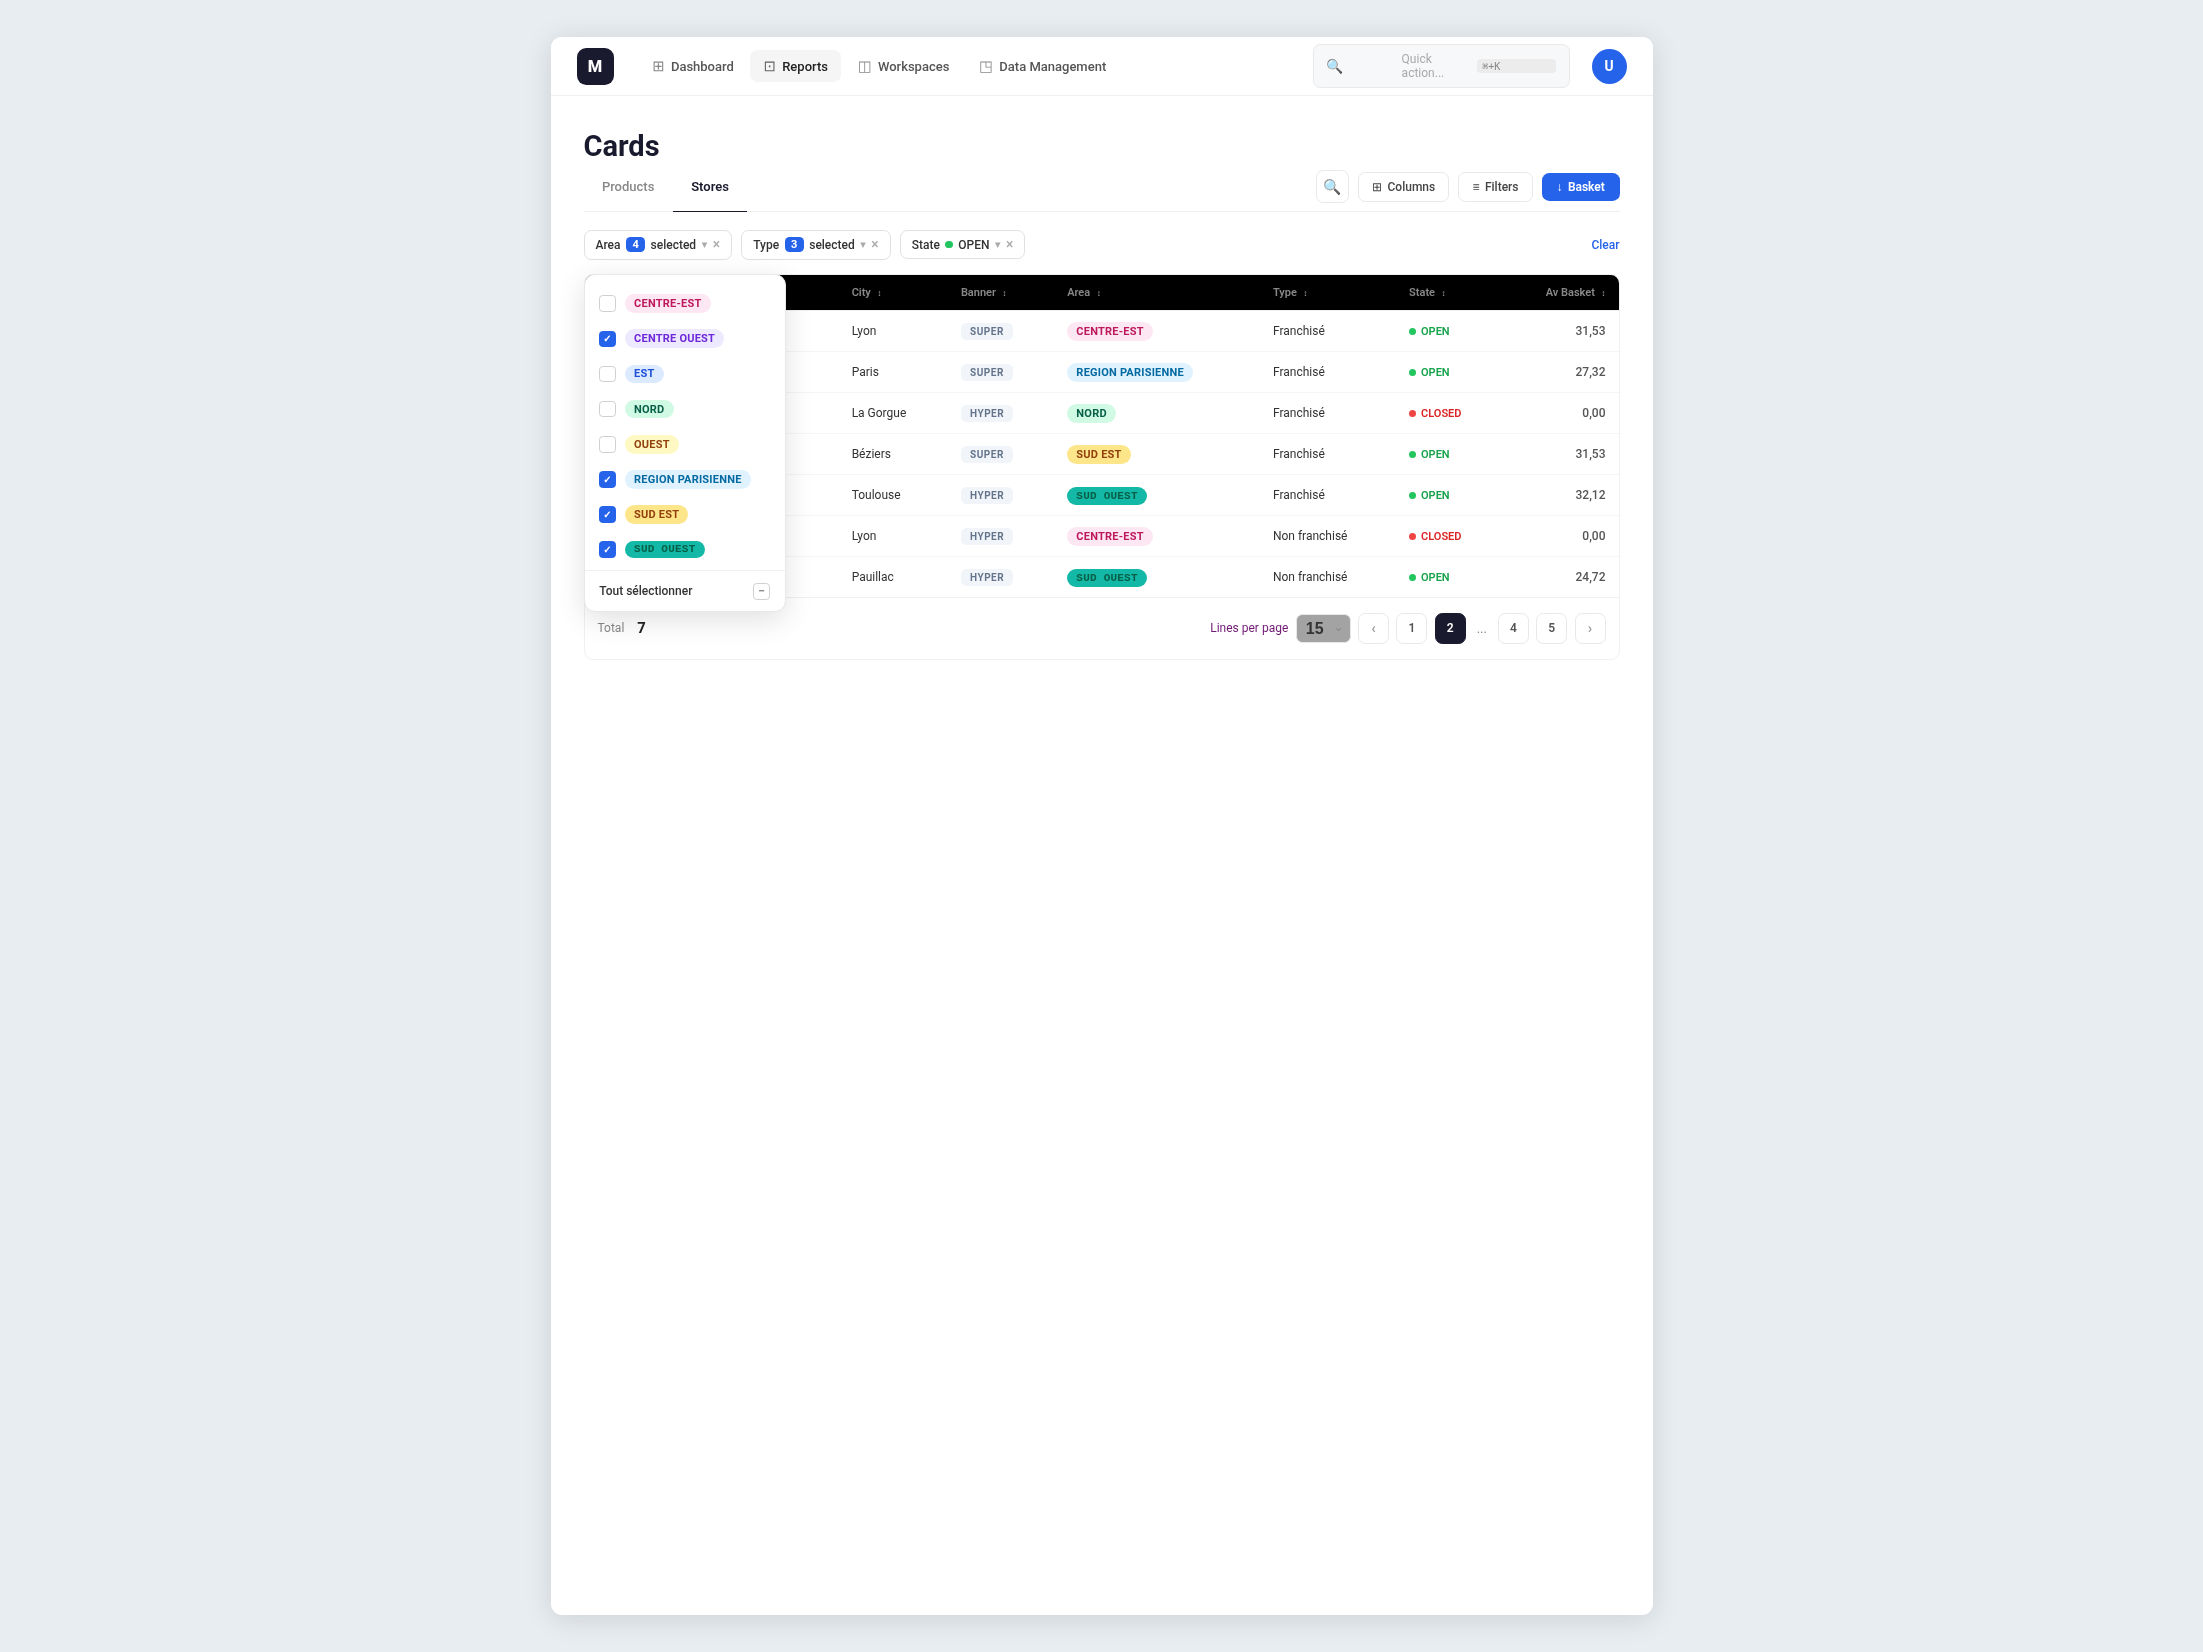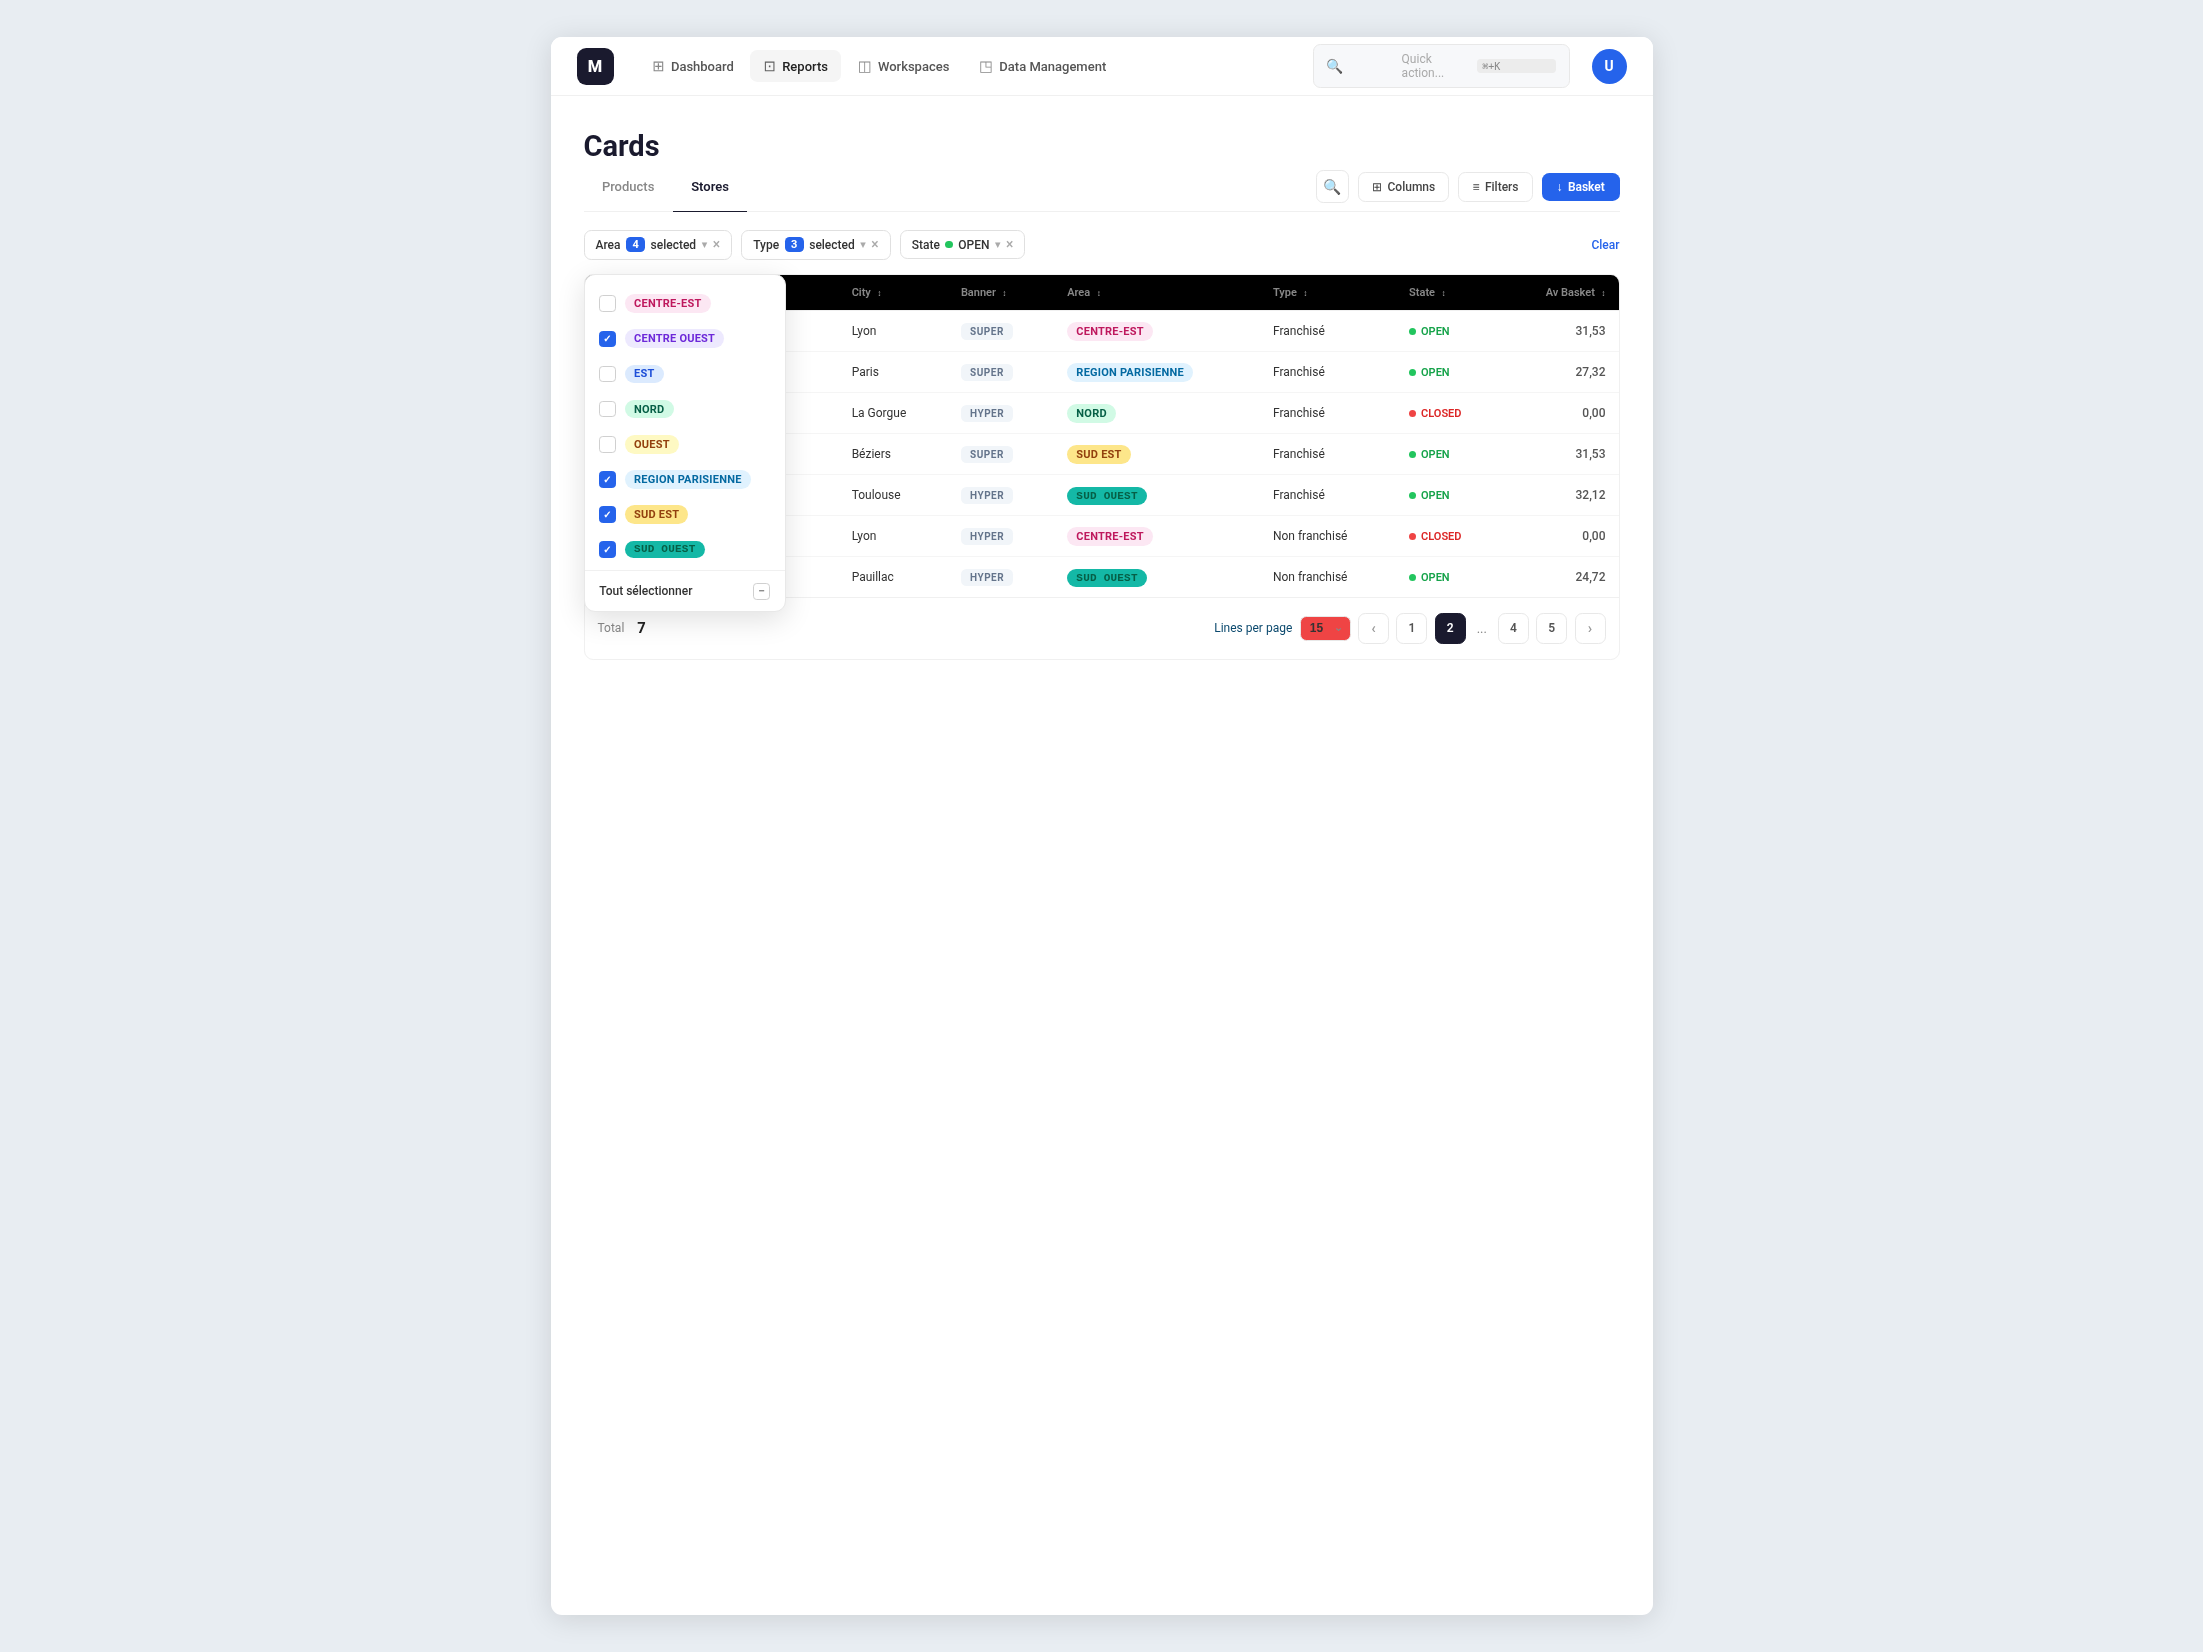--- a/index.html
+++ b/index.html
@@ -404,29 +404,29 @@
       gap: 9.2px;
     }
     .total-label { font-size: 12px; color: #888; }
     .total-count { font-weight: 700; color: #222; margin-left: 3.7px; }
     .pagination-right {
       margin-left: auto;
       display: flex;
       align-items: center;
       gap: 7.3px;
     }
-    .lines-label { font-size: 12px; color: #0c4a6e; }
+    .lines-label { font-size: 12px; color: #701a75; }
     .lines-select {
       border: 0.9px solid #e8e8e8;
       border-radius: 6.4px;
       padding: 4.6px 26px 4.6px 9.2px;
-      font-size: 12px;
+      font-size: 16px;
       font-weight: 600;
       color: #333;
-      background: #ef4444;
+      background: #a3a3a3;
       appearance: none;
       cursor: pointer;
       position: relative;
     }
     .lines-select-wrap {
       position: relative;
       display: inline-flex;
       align-items: center;
     }
     .lines-select-wrap::after {

